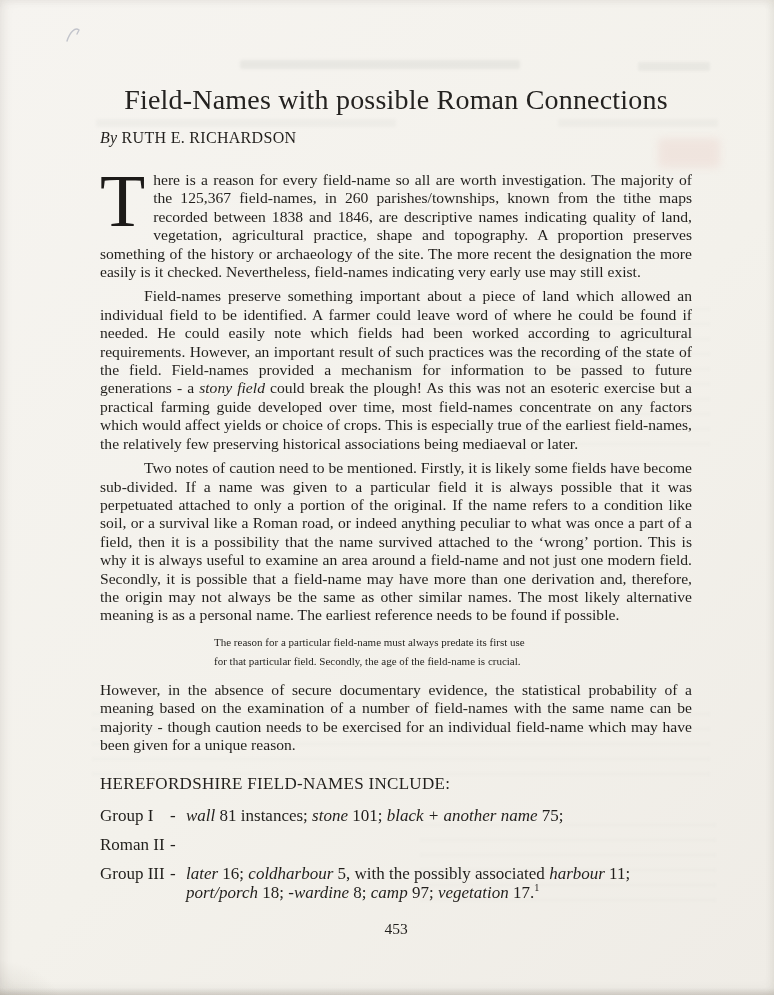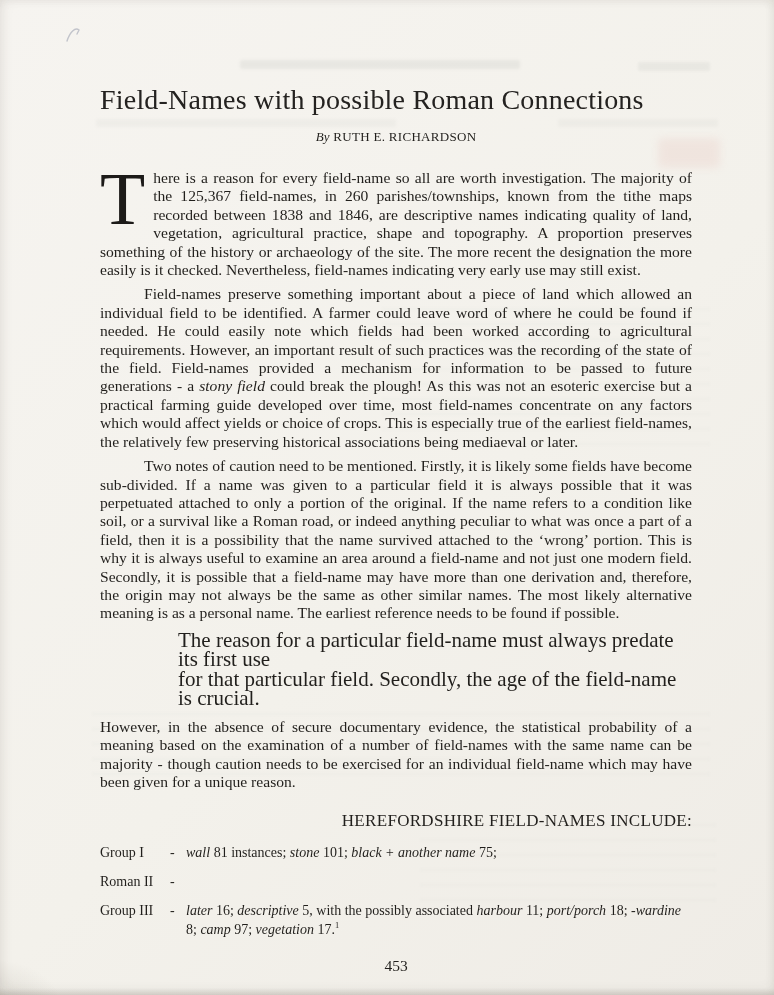--- a/index.html
+++ b/index.html
@@ -45,42 +45,42 @@
   .g5 { left: 658px; top: 138px; width: 62px;  height: 30px; opacity: .20; }
   .g6 { left: 382px; top: 300px; width: 328px; height: 158px; opacity: .05; }
   .g7 { left: 92px;  top: 700px; width: 618px; height: 88px;  opacity: .05; }
   .g8 { left: 420px; top: 816px; width: 296px; height: 98px;  opacity: .05; }
 
   .content {
     position: absolute; left: 100px; top: 84px; width: 592px;
     color: #211f1c;
   }
   h1.title {
-    font-size: 28px; font-weight: 400; 
+    font-size: 28px; font-weight: 400; text-align: center;
     margin: 0 0 13px 0; letter-spacing: .2px; color: #242220;
   }
-  .byline { text-align: center; font-size: 13px; margin: 0 0 24px 0; letter-spacing: .3px; }
+  .byline { font-size: 16px; margin: 0 0 24px 0; letter-spacing: .3px; }
   .byline i { letter-spacing: .2px; }
 
   .body-p {
     font-size: 15.6px; line-height: 18.4px; text-align: justify;
     margin: 0 0 6px 0;
   }
   .indent { text-indent: 44px; }
   .dropcap {
     float: left; font-size: 74px; line-height: 54px;
     padding: 3px 8px 0 0; color: #1c1a18;
   }
   .quote {
-    margin: 8px 0 9px 78px; font-size: 21px; line-height: 19.5px;
+    margin: 8px 0 9px 114px; font-size: 11px; line-height: 19.5px;
   }
   h2.heading {
-    font-size: 17px; font-weight: 400; margin: 20px 0 12px 0; letter-spacing: .3px; text-align: right;
+    font-size: 17px; font-weight: 400; margin: 20px 0 12px 0; letter-spacing: .3px;
   }
-  .group-row { display: flex; font-size: 14px; line-height: 19px; margin-bottom: 10px; text-align: left; }
+  .group-row { display: flex; font-size: 17px; line-height: 19px; margin-bottom: 10px; text-align: left; }
   .group-label { width: 70px; flex: none; }
   .group-dash  { width: 16px; flex: none; }
   .group-content { flex: 1; }
   .group-content sup { font-size: .6em; line-height: 0; }
   .pageno { text-align: center; font-size: 15.5px; margin-top: 18px; }
 </style>
 </head>
 <body>
 
 <div class="paper">
@@ -125,21 +125,21 @@
           <span class="group-dash">-</span>
           <span class="group-content"><i>wall</i><span> 81 instances; </span><i>stone</i><span> 101; </span><i>black + another name</i><span> 75;</span></span>
         </div>
         <div class="group-row">
           <span class="group-label">Roman II</span>
           <span class="group-dash">-</span>
         </div>
         <div class="group-row">
           <span class="group-label">Group III</span>
           <span class="group-dash">-</span>
-          <span class="group-content"><i>later</i><span> 16; </span><i>descriptive</i><span> 5, with the possibly associated </span><i>harbour</i><span> 11; </span><i>port/porch</i><span> 18; </span><i>-wardine</i><span> 8; </span><i>camp</i><span> 97; </span><i>vegetation</i><span> 17.</span><sup>1</sup></span>
+          <span class="group-content"><i>later</i><span> 16; </span><i>coldharbour</i><span> 5, with the possibly associated </span><i>harbour</i><span> 11; </span><i>port/porch</i><span> 18; </span><i>-wardine</i><span> 8; </span><i>camp</i><span> 97; </span><i>vegetation</i><span> 17.</span><sup>1</sup></span>
         </div>
       </div>
 
     <div class="pageno">453</div>
   </div>
 
   <div class="edge-bottom"></div>
   <div class="corner-shadow"></div>
 </div>
 

